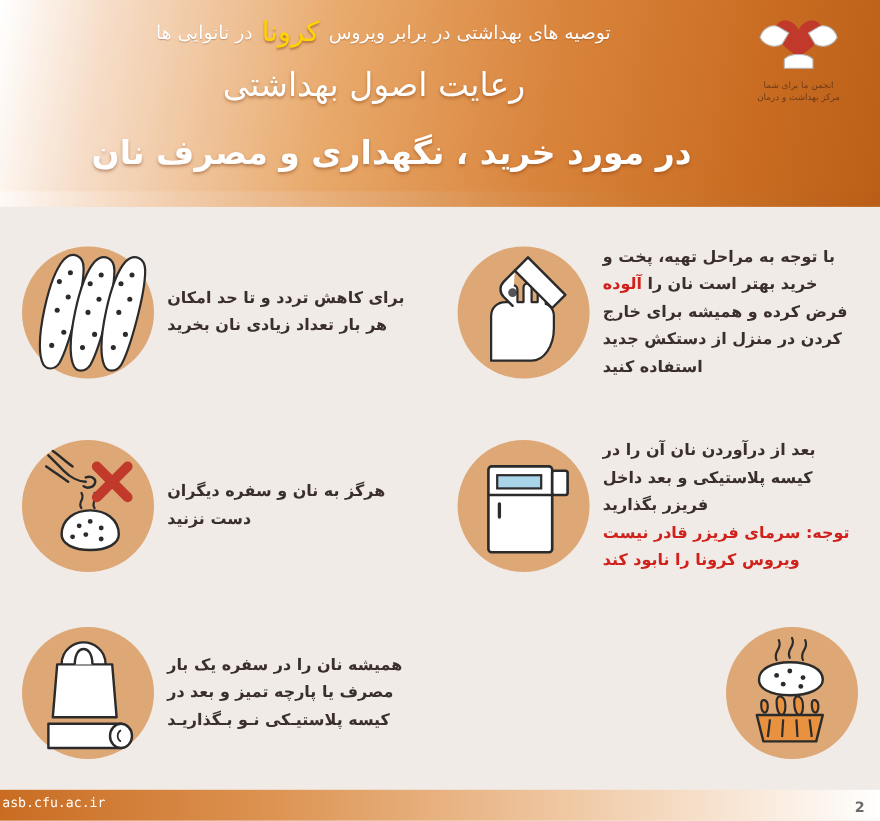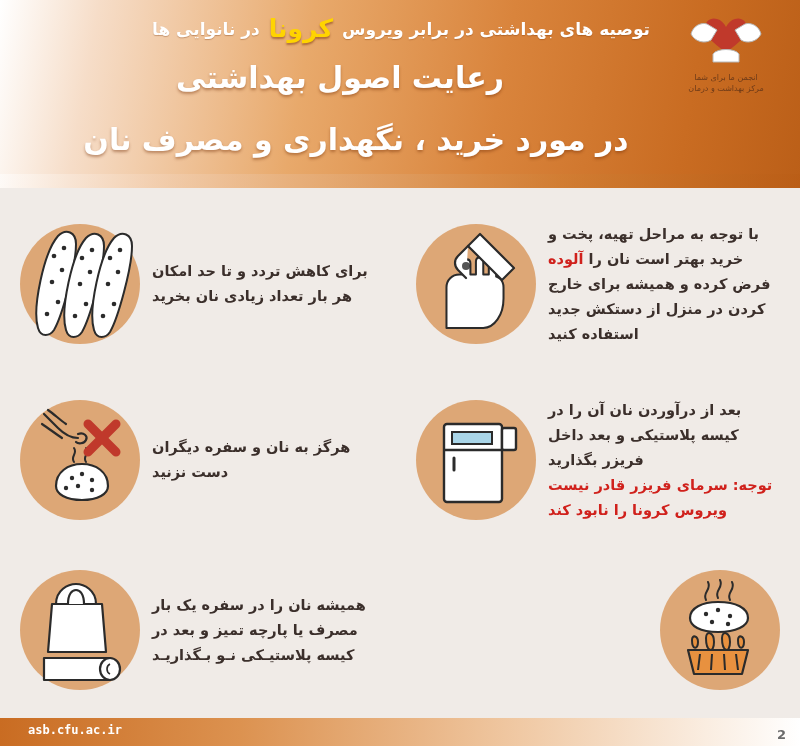--- a/index.html
+++ b/index.html
@@ -39,35 +39,35 @@
   .logo-text1{
     font-size:8px;color:#6d3a18;margin-top:2px;letter-spacing:0;
     line-height:11px;
   }
   .logo-text2{
     font-size:8px;color:#6d3a18;line-height:11px;text-align:center;
   }
 
   .head-line1{
     position:absolute;top:14px;left:0;right:150px;
-    text-align:right;
-    font-size:17px;font-weight:bold;color:#ffffff;
+    text-align:center;
+    font-size:17px;font-weight:normal;color:#ffffff;
     white-space:nowrap;
     text-shadow:0 1px 1px rgba(120,55,12,.35);
     padding-left:47px;
   }
   .head-line1 .kw{
     color:#ffd400;font-size:25px;vertical-align:-2px;
     padding:0 3px;
     text-shadow:0 2px 2px rgba(120,50,10,.5);
   }
   .head-line2{
     position:absolute;top:60px;left:0;right:0;
     text-align:center;
-    font-size:30px;font-weight:bold;color:#ffffff;
+    font-size:30px;font-weight:normal;color:#ffffff;
     text-shadow:0 2px 3px rgba(120,50,10,.45);
     padding-right:120px;
     box-sizing:border-box;
   }
   .head-line3{
     position:absolute;top:122px;left:0;right:0;
     text-align:center;
     font-size:30px;font-weight:bold;color:#ffffff;
     text-shadow:0 2px 3px rgba(120,50,10,.45);
     padding-right:88px;
@@ -113,22 +113,22 @@
     background:#dda776;border-radius:50%;
   }
   .art svg{position:absolute;left:0;top:0;}
 
   
   .footer{
     position:absolute;bottom:0;left:0;width:800px;height:28px;
     background:linear-gradient(90deg,#c96c22 0%,#dc9250 30%,#f0c9a4 65%,#ffffff 100%);
   }
   .footer-url{
-    position:absolute;left:28px;top:5px;
-    color:#ffffff;font-size:12px;font-weight:bold;
+    position:absolute;left:2px;top:5px;
+    color:#ffffff;font-size:12px;font-weight:normal;
     font-family:"DejaVu Sans Mono", monospace;
     direction:ltr;
   }
   .page-num{
     position:absolute;right:14px;bottom:4px;
     font-size:13px;color:#6b6b6b;font-weight:bold;
   }
 </style>
 </head>
 <body>

